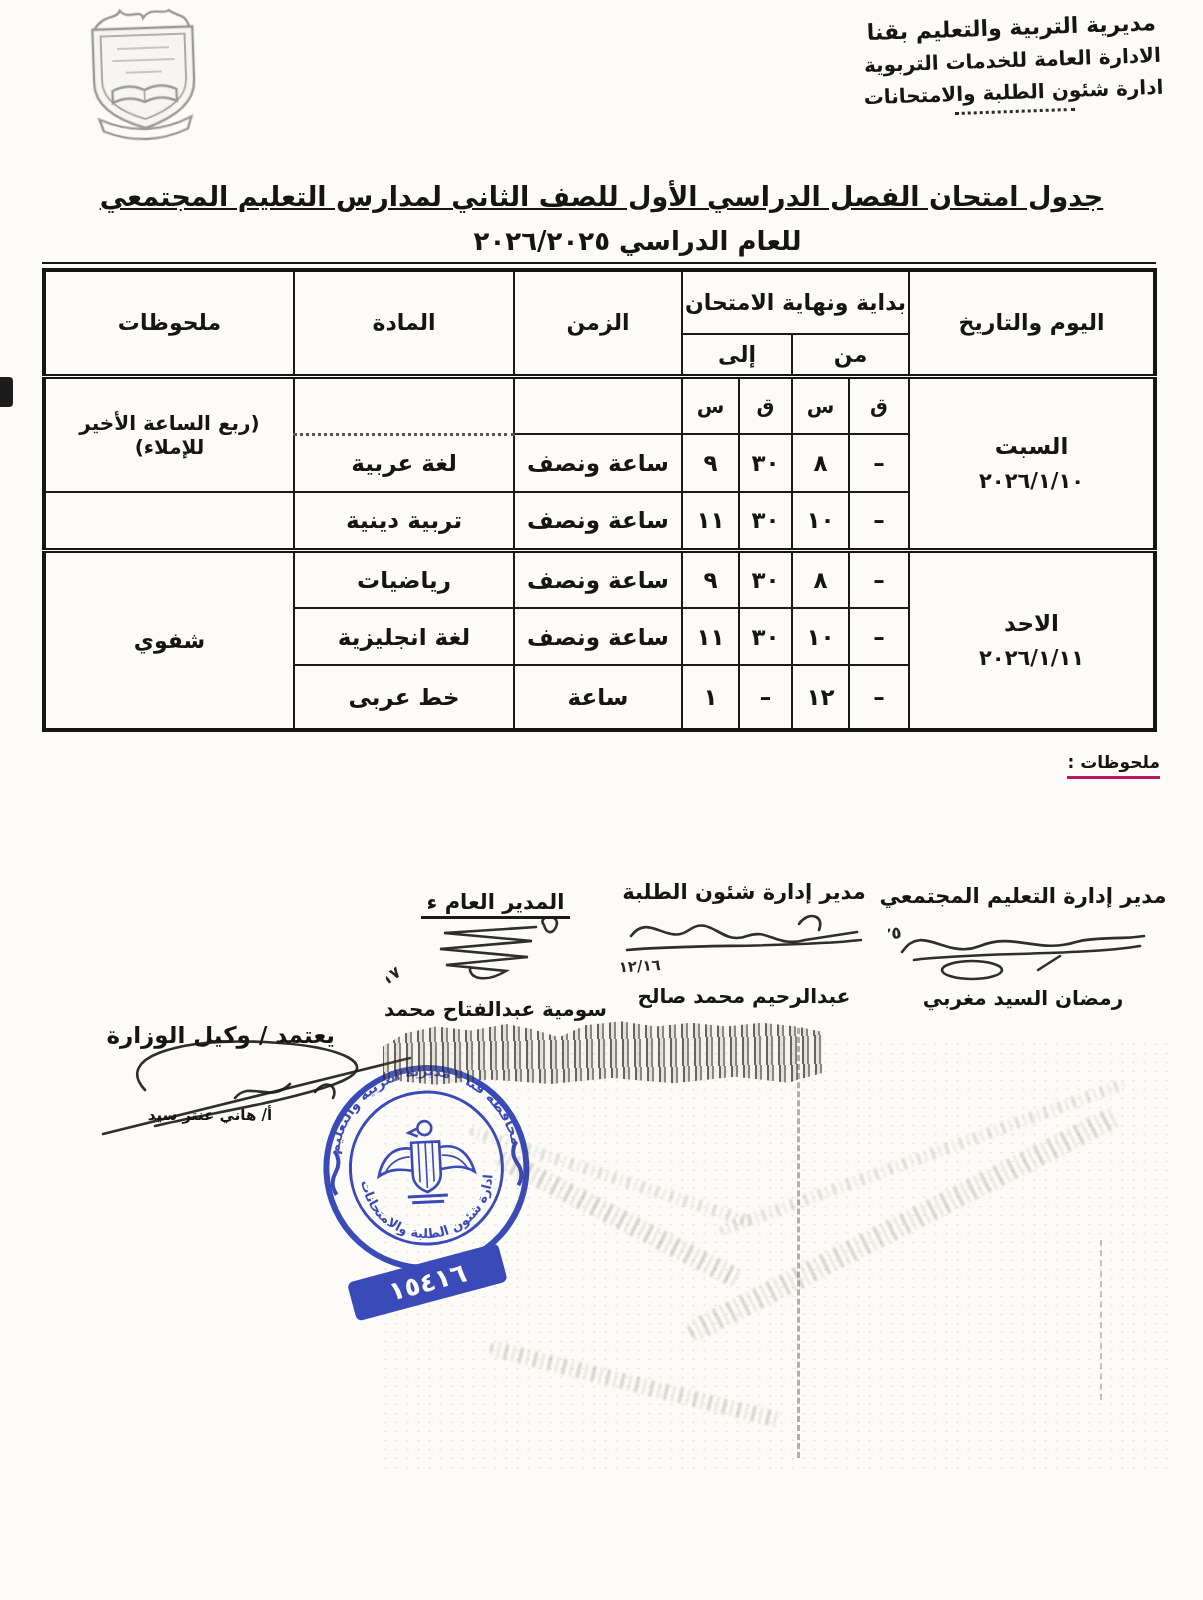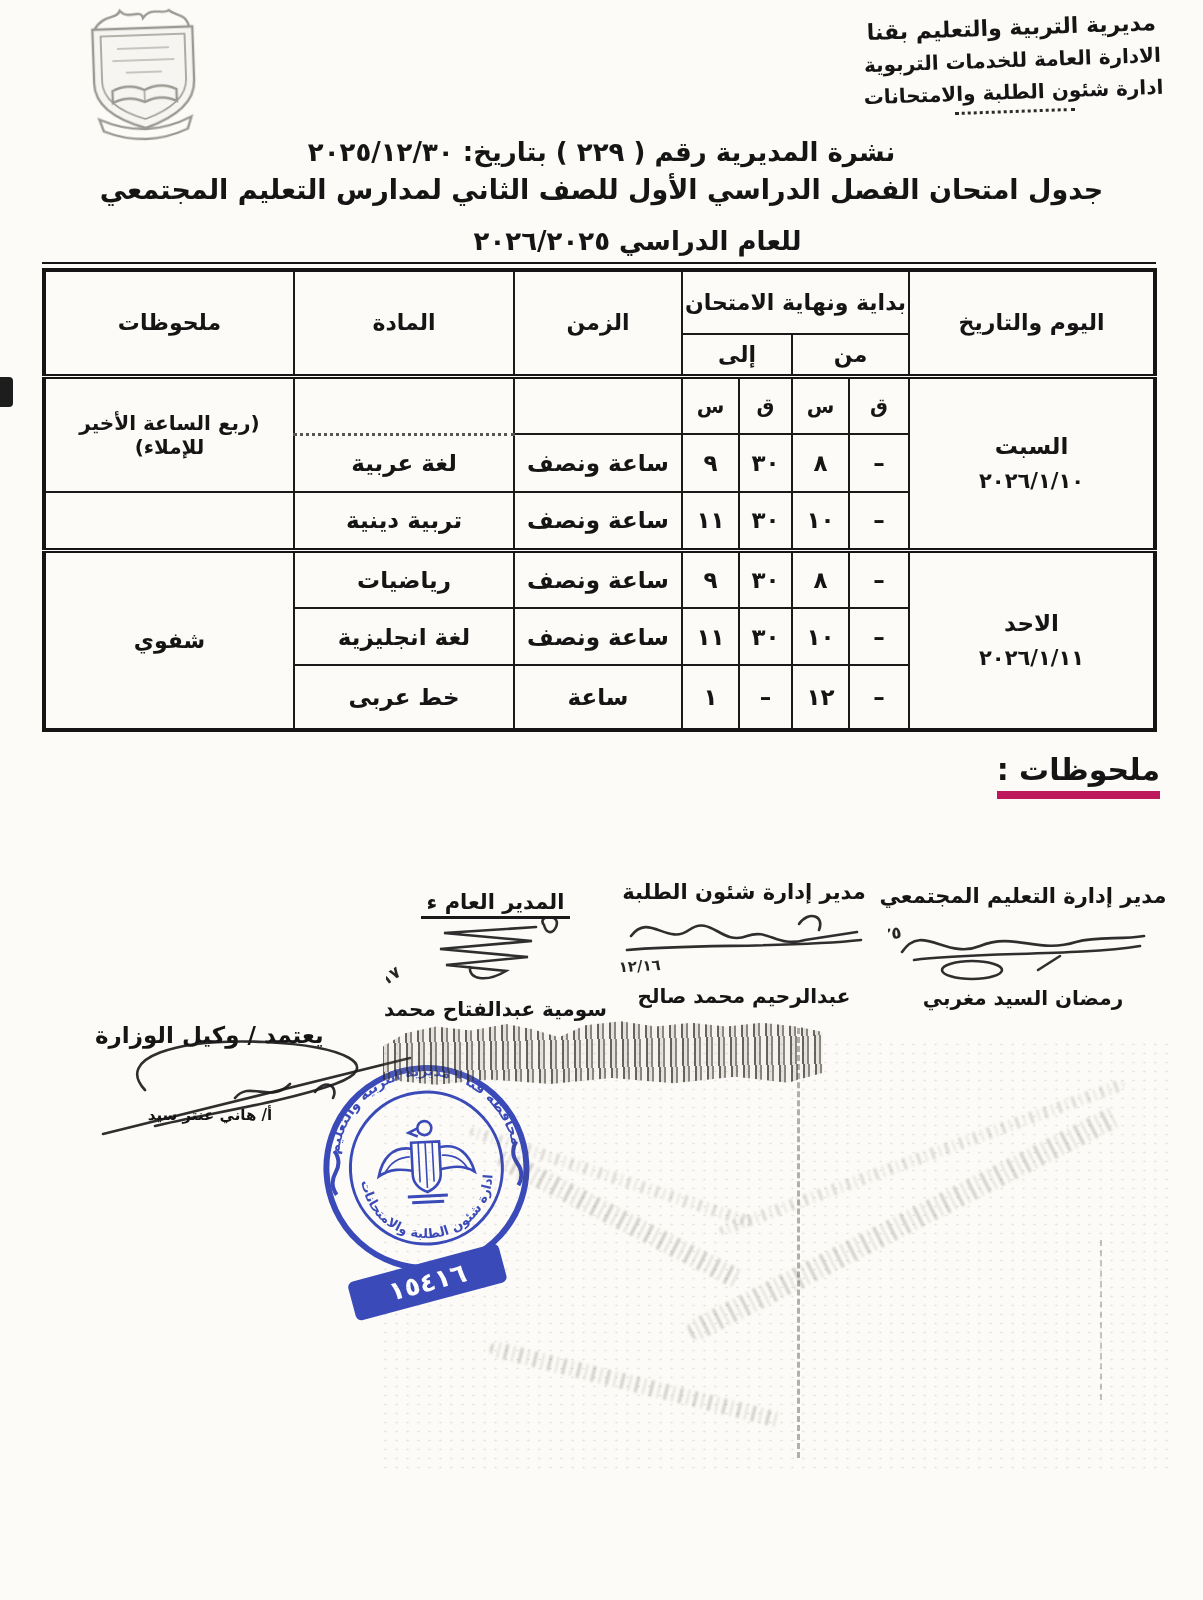--- a/index.html
+++ b/index.html
@@ -17,21 +17,21 @@
   .org{left:830px;top:12px;width:365px;direction:rtl;text-align:center;
        transform:rotate(-2deg);font-weight:bold;line-height:32px;}
   .org .l1{font-size:22px;}
   .org .l2{font-size:20px;}
   .org .l3{font-size:20px;}
   .org .dots{width:120px;margin:0 auto;border-bottom:3px dotted #2a2a2a;height:2px;}
 
   
   .title{left:0;width:1203px;direction:rtl;text-align:center;font-weight:bold;}
   .t1{top:137px;font-size:26px;}
-  .t2{top:174px;font-size:27px;}
+  .t2{top:181px;font-size:27px;text-decoration:underline;}
   .t3{top:226px;font-size:26px;padding-left:36px;}
 
   
   .topline{left:42px;top:262px;width:1114px;border-top:2px solid #151515;height:0;}
   table.sched{
     position:absolute;left:42px;top:268px;width:1114px;direction:rtl;
     border-collapse:collapse;table-layout:fixed;border:4px solid #151515;
   }
   .sched th,.sched td{
     border:2px solid #1a1a1a;text-align:center;vertical-align:middle;
@@ -41,36 +41,36 @@
   .sched td{font-size:23px;}
   tr.units td{font-size:20px;}
   tr.sep > td{border-top:5px double #151515;}
   td.matdot{border-bottom:3px dotted #555;}
   td.day .dayname{font-size:23px;}
   td.day .daydate{font-size:21px;margin-top:10px;}
   td.notecell{font-size:18px;}
   td.gnote{font-size:22px;}
 
   
-  .notes-head{right:43px;top:752px;direction:rtl;font-size:30px;font-weight:bold;
-              border-bottom:8px solid #be185d;padding-bottom:4px;}
+  .notes-head{right:43px;top:752px;direction:rtl;font-size:17px;font-weight:bold;
+              border-bottom:3px solid #be185d;padding-bottom:4px;}
   .note-item{right:66px;top:795px;width:1030px;direction:rtl;text-align:right;
              font-size:22px;font-weight:bold;}
   .note-item .num{display:inline-block;direction:ltr;}
 
   
   .sig{direction:rtl;text-align:center;font-weight:bold;}
   .sig .stitle{font-size:21px;}
   .sig .sname{font-size:20px;}
   .sig svg{display:block;margin:0 auto;}
   .hand{font-family:"DejaVu Sans",sans-serif;font-weight:bold;opacity:.85;}
   .underlined{border-bottom:3px solid #1a1a1a;display:inline-block;padding:0 6px 2px;}
 
   
-  .approve-line{left:95px;top:1022px;width:240px;direction:rtl;text-align:left;
+  .approve-line{left:95px;top:1022px;width:240px;direction:rtl;text-align:right;
                 font-size:23px;font-weight:bold;}
   .approve-name{left:100px;top:1106px;width:220px;direction:rtl;text-align:center;
                 font-size:15px;font-weight:bold;}
 
   
   .stamp{left:293px;top:1046px;opacity:.9;transform:rotate(-3deg);}
   .stamp text{font-family:"DejaVu Sans",sans-serif;font-weight:bold;}
 
   
   .smudge{left:383px;top:1020px;width:440px;height:66px;opacity:.85;filter:blur(.5px);
@@ -107,21 +107,20 @@
     </g>
   </svg>
 
   <div class="abs org">
     <div class="l1">مديرية التربية والتعليم بقنا</div>
     <div class="l2">الادارة العامة للخدمات التربوية</div>
     <div class="l3">ادارة شئون الطلبة والامتحانات</div>
     <div class="dots"></div>
   </div>
 
-  <div class="abs title t1">نشرة المديرية رقم ( ٢٢٩ ) بتاريخ: ٢٠٢٥/١٢/٣٠</div>
   <div class="abs title t2">جدول امتحان الفصل الدراسي الأول للصف الثاني لمدارس التعليم المجتمعي</div>
   <div class="abs title t3">للعام الدراسي ٢٠٢٦/٢٠٢٥</div>
 
   <div class="abs topline"></div>
   <table class="sched" dir="rtl">
     <colgroup>
       <col style="width:246px">
         <col style="width:60px">
         <col style="width:57px">
       <col style="width:53px">

